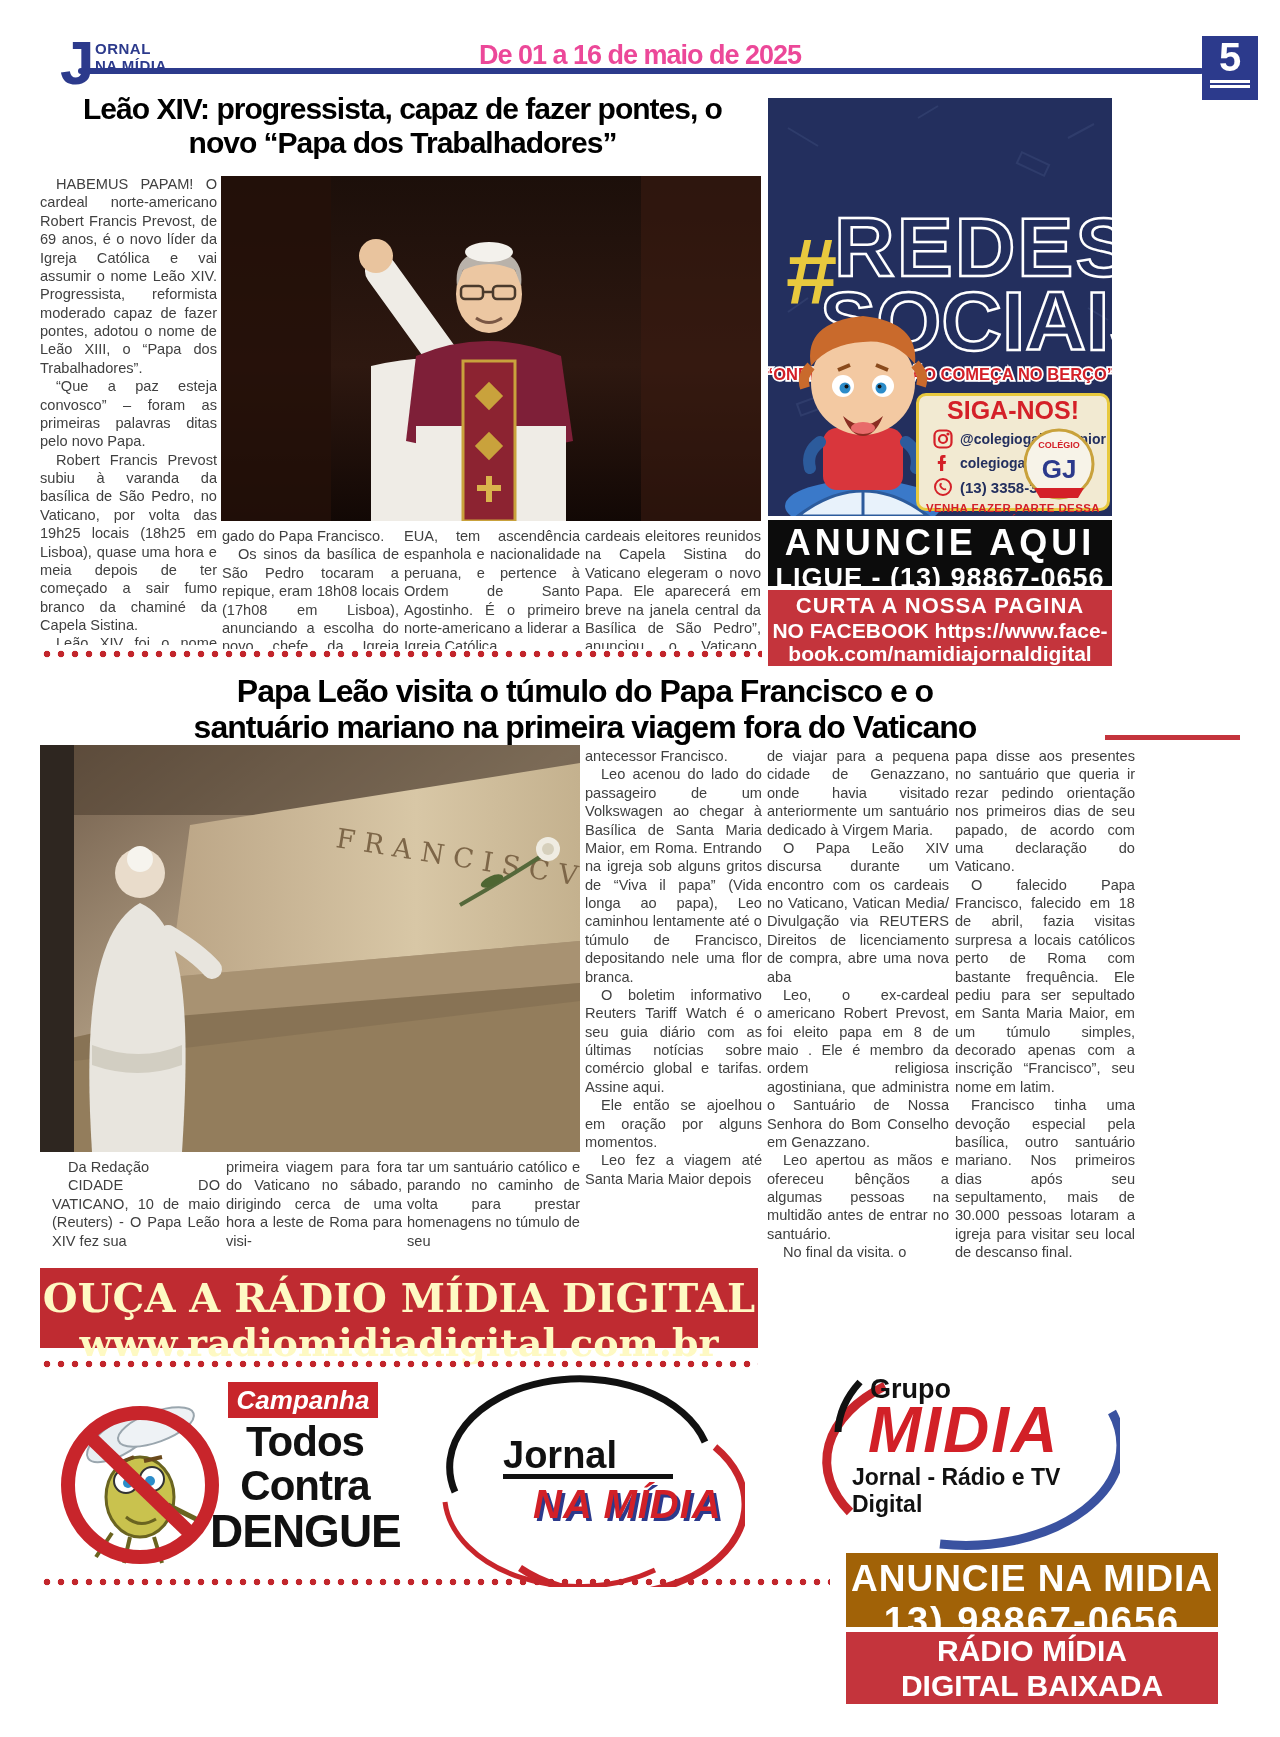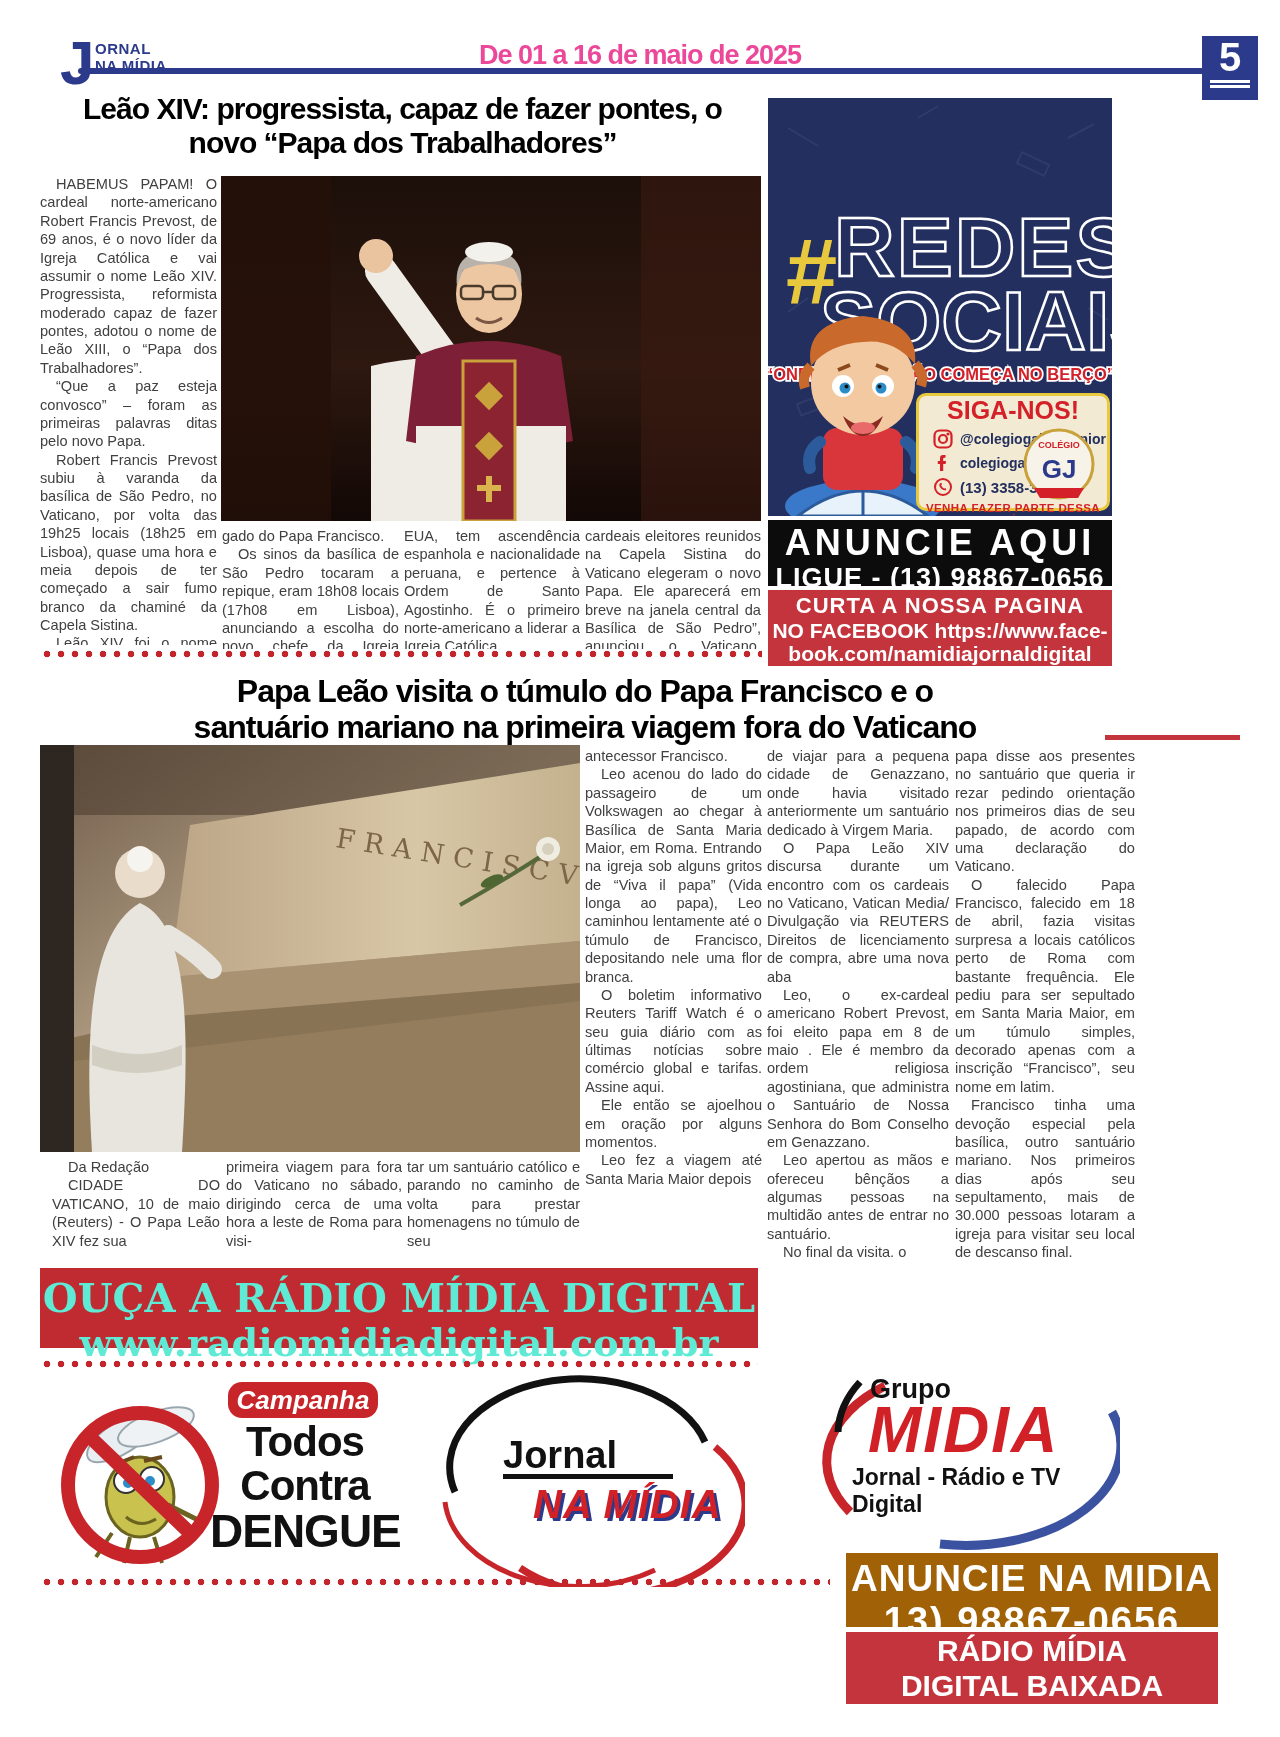--- a/index.html
+++ b/index.html
@@ -24,42 +24,42 @@
   
   .dots{height:8px;background-image:radial-gradient(circle,#c2262c 3px,rgba(0,0,0,0) 3.6px);
         background-size:14px 8px;background-repeat:repeat-x;background-position:0 center;}
   
   .blackbox{background:#0c0c0c;color:#fff;text-align:center;}
   .blackbox .l1{font-size:36px;font-weight:bold;letter-spacing:4px;line-height:1.15;padding-top:2px;}
   .blackbox .l2{font-size:27px;font-weight:bold;letter-spacing:1px;}
   .redbox{background:#c4343c;color:#fff;text-align:center;}
   .fb .l1{font-size:22px;font-weight:bold;letter-spacing:1px;padding-top:3px;}
   .fb .l2,.fb .l3{font-size:21px;font-weight:bold;line-height:1.1;}
-  .radio-banner{background:#bf2b31;color:#5eead4;text-align:center;font-family:"DejaVu Serif",serif;font-weight:bold;}
+  .radio-banner{background:#bf2b31;color:#fef9c3;text-align:center;font-family:"DejaVu Serif",serif;font-weight:bold;}
   .radio-banner .l1{font-size:40px;line-height:1.2;padding-top:6px;}
   .radio-banner .l2{font-size:38px;line-height:1.1;}
   .anmid{background:#a16207;color:#fff;text-align:center;font-weight:bold;}
   .anmid .l1{font-size:37px;line-height:1.2;padding-top:4px;letter-spacing:1px;}
   .anmid .l2{font-size:38px;line-height:1.1;letter-spacing:2px;}
   .baix{background:#c4343c;color:#fff;text-align:center;font-weight:bold;}
   .baix .l1,.baix .l2{font-size:30px;line-height:1.15;}
   .baix .l1{padding-top:2px;}
   .olive{background:#8e9246;color:#9c1216;text-align:center;font-weight:bold;}
   .olive div{font-size:24px;line-height:1.22;letter-spacing:.5px;}
   .olive div:first-child{padding-top:8px;}
   
   .socialad{background:#232f5e;overflow:hidden;}
   .cream{position:absolute;background:#f2ead2;border:3px solid #e8c93e;border-radius:10px;}
   .siga{color:#d42028;font-weight:bold;font-size:25px;text-align:center;letter-spacing:0px;}
   .srow{display:flex;align-items:center;gap:7px;margin:4px 0 0 14px;}
   .srow .txt{color:#232f5e;font-weight:bold;font-size:14px;}
   .family{color:#d42028;font-weight:bold;font-size:11.5px;text-align:center;margin-top:5px;letter-spacing:.4px;}
   .sicon{width:20px;height:20px;flex:0 0 20px;}
   
-  .campanha{background:#c8252b;color:#fff;font-weight:bold;font-style:italic;font-size:26px;text-align:center;border-radius:14px;}
+  .campanha{background:#c8252b;color:#fff;font-weight:bold;font-style:italic;font-size:26px;text-align:center;border-radius:0;}
   .dengue-t{font-weight:bold;color:#111;text-align:center;letter-spacing:-1px;line-height:.95;}
   
   .grupo-top{font-size:27px;font-weight:bold;color:#111;}
   .grupo-name{font-size:64px;font-weight:bold;font-style:italic;color:#d22027;letter-spacing:2px;line-height:.9;}
   .grupo-sub{font-size:23px;font-weight:bold;color:#111;}
   
   .jl-1{font-size:38px;font-weight:bold;color:#111;}
   .jl-2{font-size:40px;font-weight:bold;font-style:italic;color:#d22027;text-shadow:3px 3px 0 #2c3a8c;letter-spacing:1px;}
 </style>
 </head>

